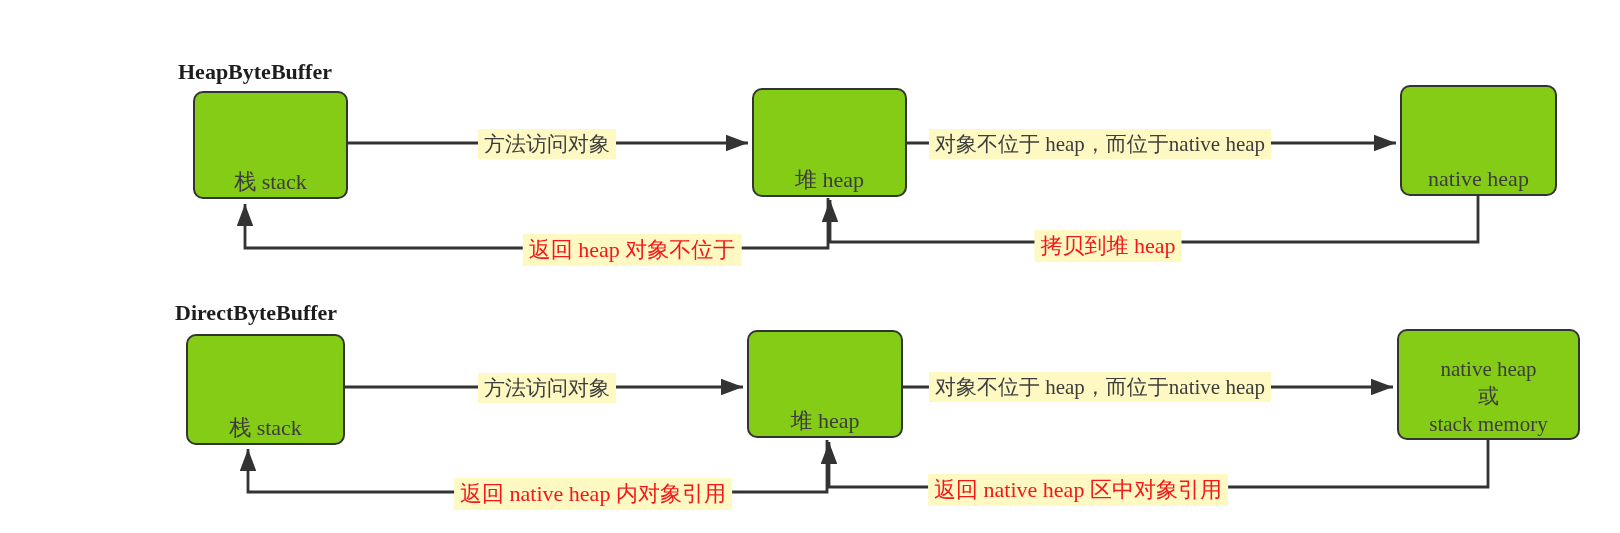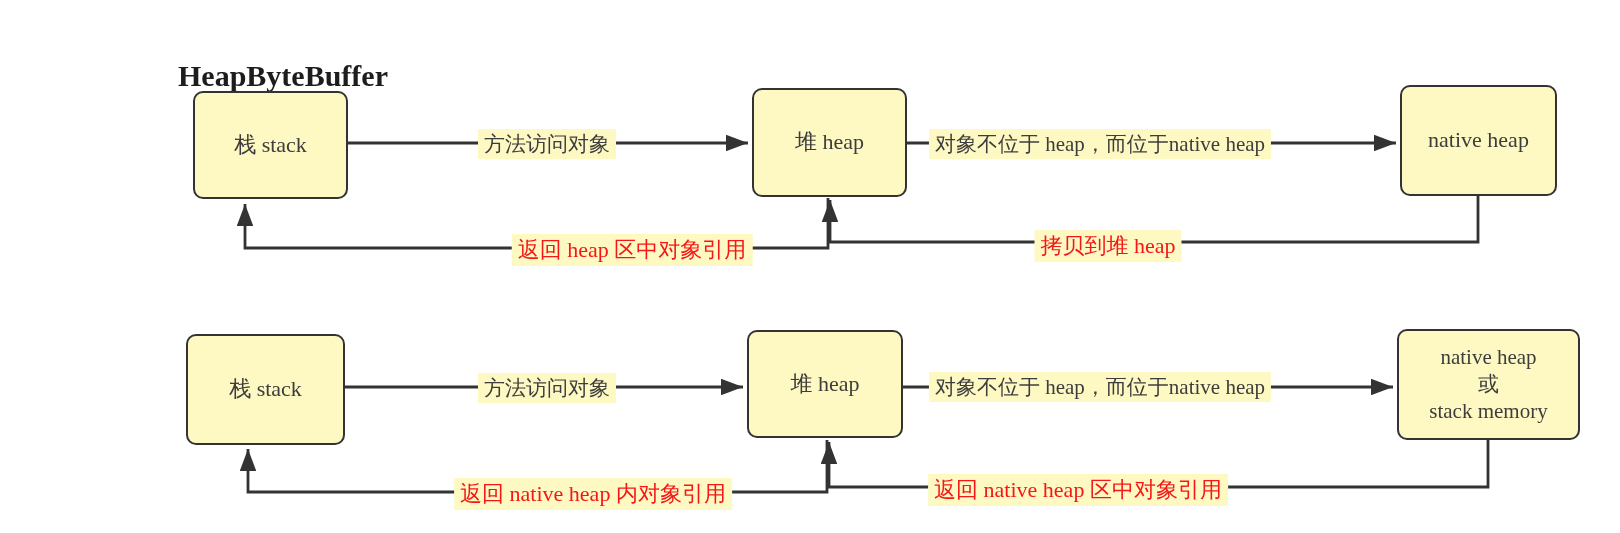--- a/index.html
+++ b/index.html
@@ -3,29 +3,29 @@
 <meta charset="utf-8">
 <style>
   html,body{margin:0;padding:0;background:#ffffff;}
   body{font-family:"Liberation Serif","DejaVu Serif",serif;color:#3d3d3d;}
   .canvas{position:relative;width:1620px;height:533px;background:#ffffff;overflow:hidden;}
   .wires{position:absolute;left:0;top:0;width:1620px;height:533px;}
   .node{
     position:absolute;
     border:2.5px solid #333333;
     border-radius:10px;
-    background:#fef9c3;
-    display:flex;align-items:center;justify-content:center;
+    background:#84cc16;
+    display:flex;align-items:flex-end;justify-content:center;
     font-size:22px;color:#3d3d3d;text-align:center;
     line-height:1.3;
     box-sizing:border-box;
   }
   .diagram-title{
     position:absolute;
-    font-weight:bold;font-size:30px;color:#1d1d1d;
+    font-weight:bold;font-size:22px;color:#1d1d1d;
     white-space:nowrap;
   }
   .edge-label{
     position:absolute;
     transform:translate(-50%,-50%);
     background:#fef9c3;
     padding:1px 6px;
     font-size:21px;color:#3d3d3d;
     white-space:nowrap;
   }
@@ -65,24 +65,25 @@
   </div>
 
   <div class="node" style="left:1400px;top:85px;width:157px;height:111px;">
     <span>native heap</span>
   </div>
 
   <div class="edge-label" style="left:547px;top:144px;">方法访问对象</div>
 
   <div class="edge-label" style="left:1100px;top:144px;">对象不位于 heap，而位于native heap</div>
 
-  <div class="edge-label red" style="left:632px;top:250px;">返回 heap 区中对象引用</div>
+  <div class="edge-label red" style="left:632px;top:250px;">返回 heap 对象不位于</div>
 
   <div class="edge-label red" style="left:1072px;top:246px;margin-left:36px;">拷贝到堆 heap</div>
 
+  <div class="diagram-title" style="left:175px;top:300px;">DirectByteBuffer</div>
 
   <div class="node" style="left:186px;top:334px;width:159px;height:111px;">
     <span>栈 stack</span>
   </div>
 
   <div class="node" style="left:747px;top:330px;width:156px;height:108px;">
     <span>堆 heap</span>
   </div>
 
   <div class="node" style="left:1397px;top:329px;width:183px;height:111px;font-size:21px;">

